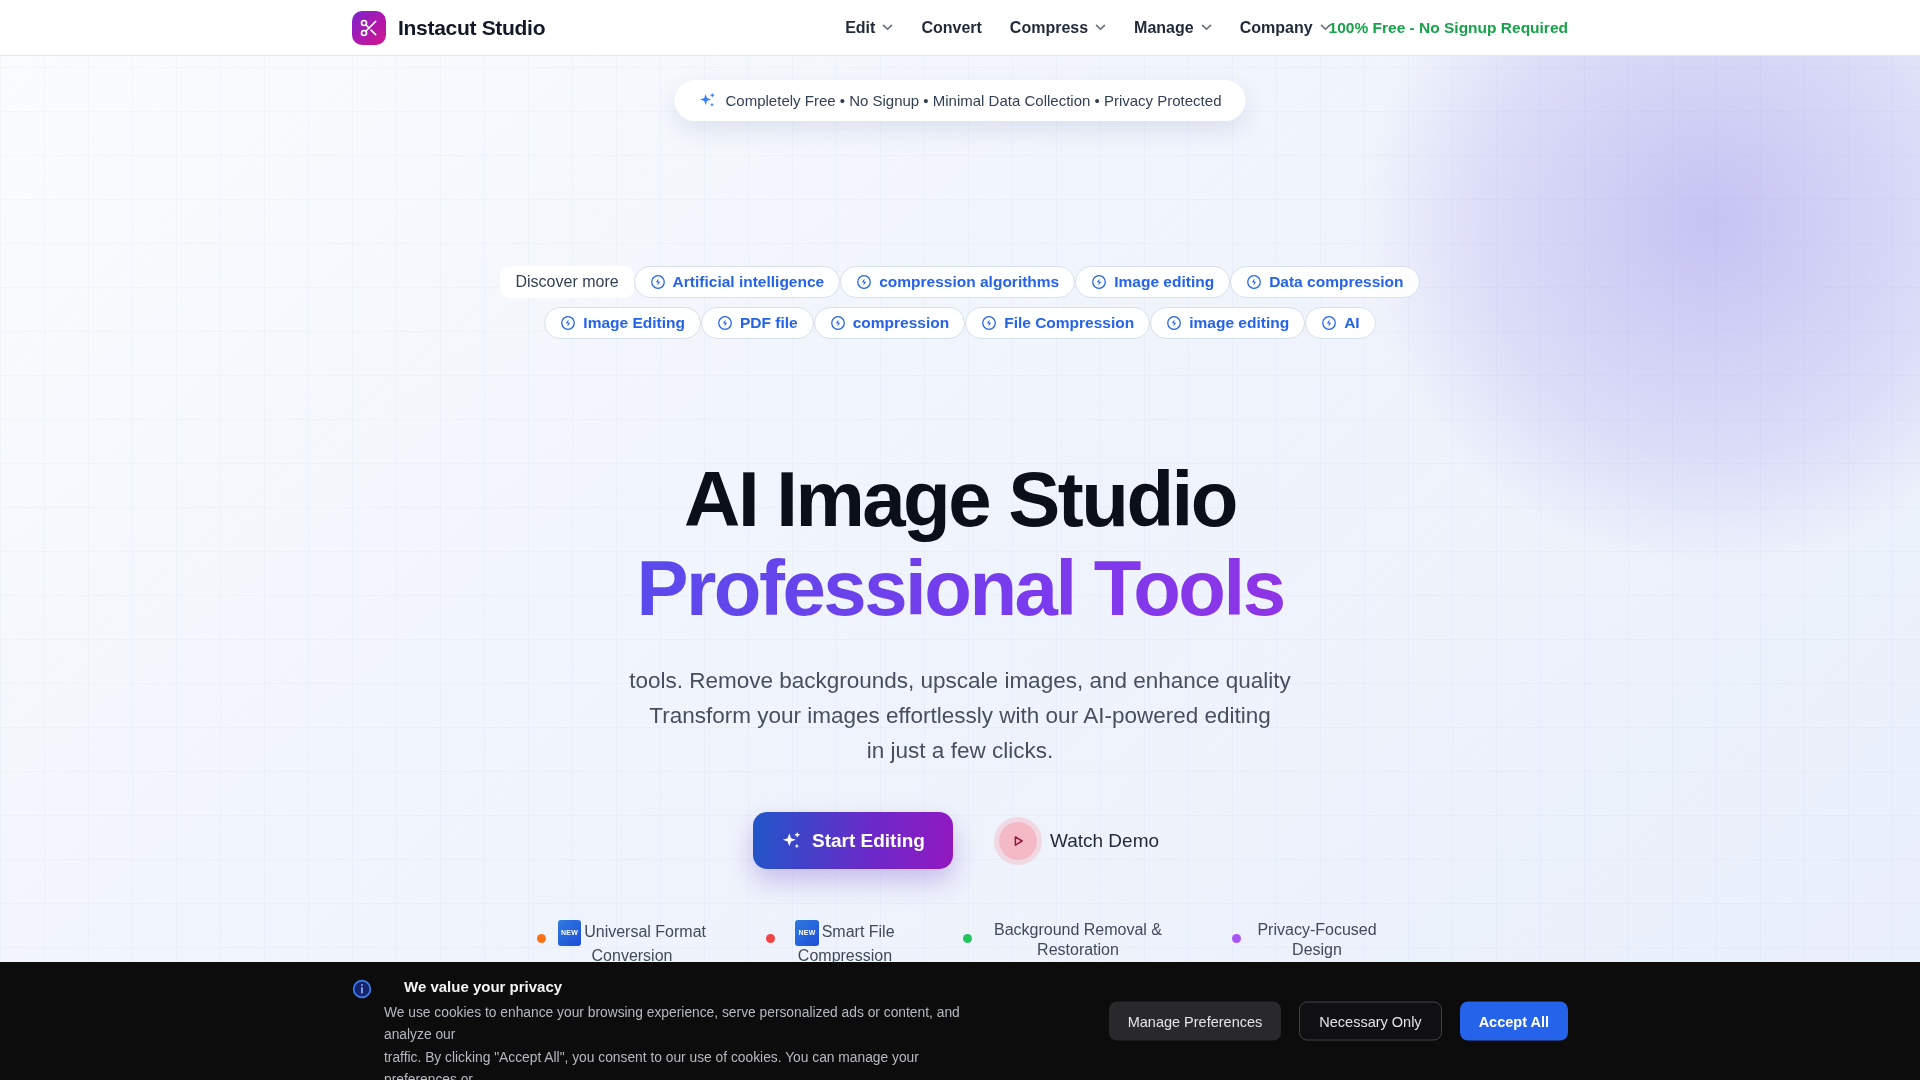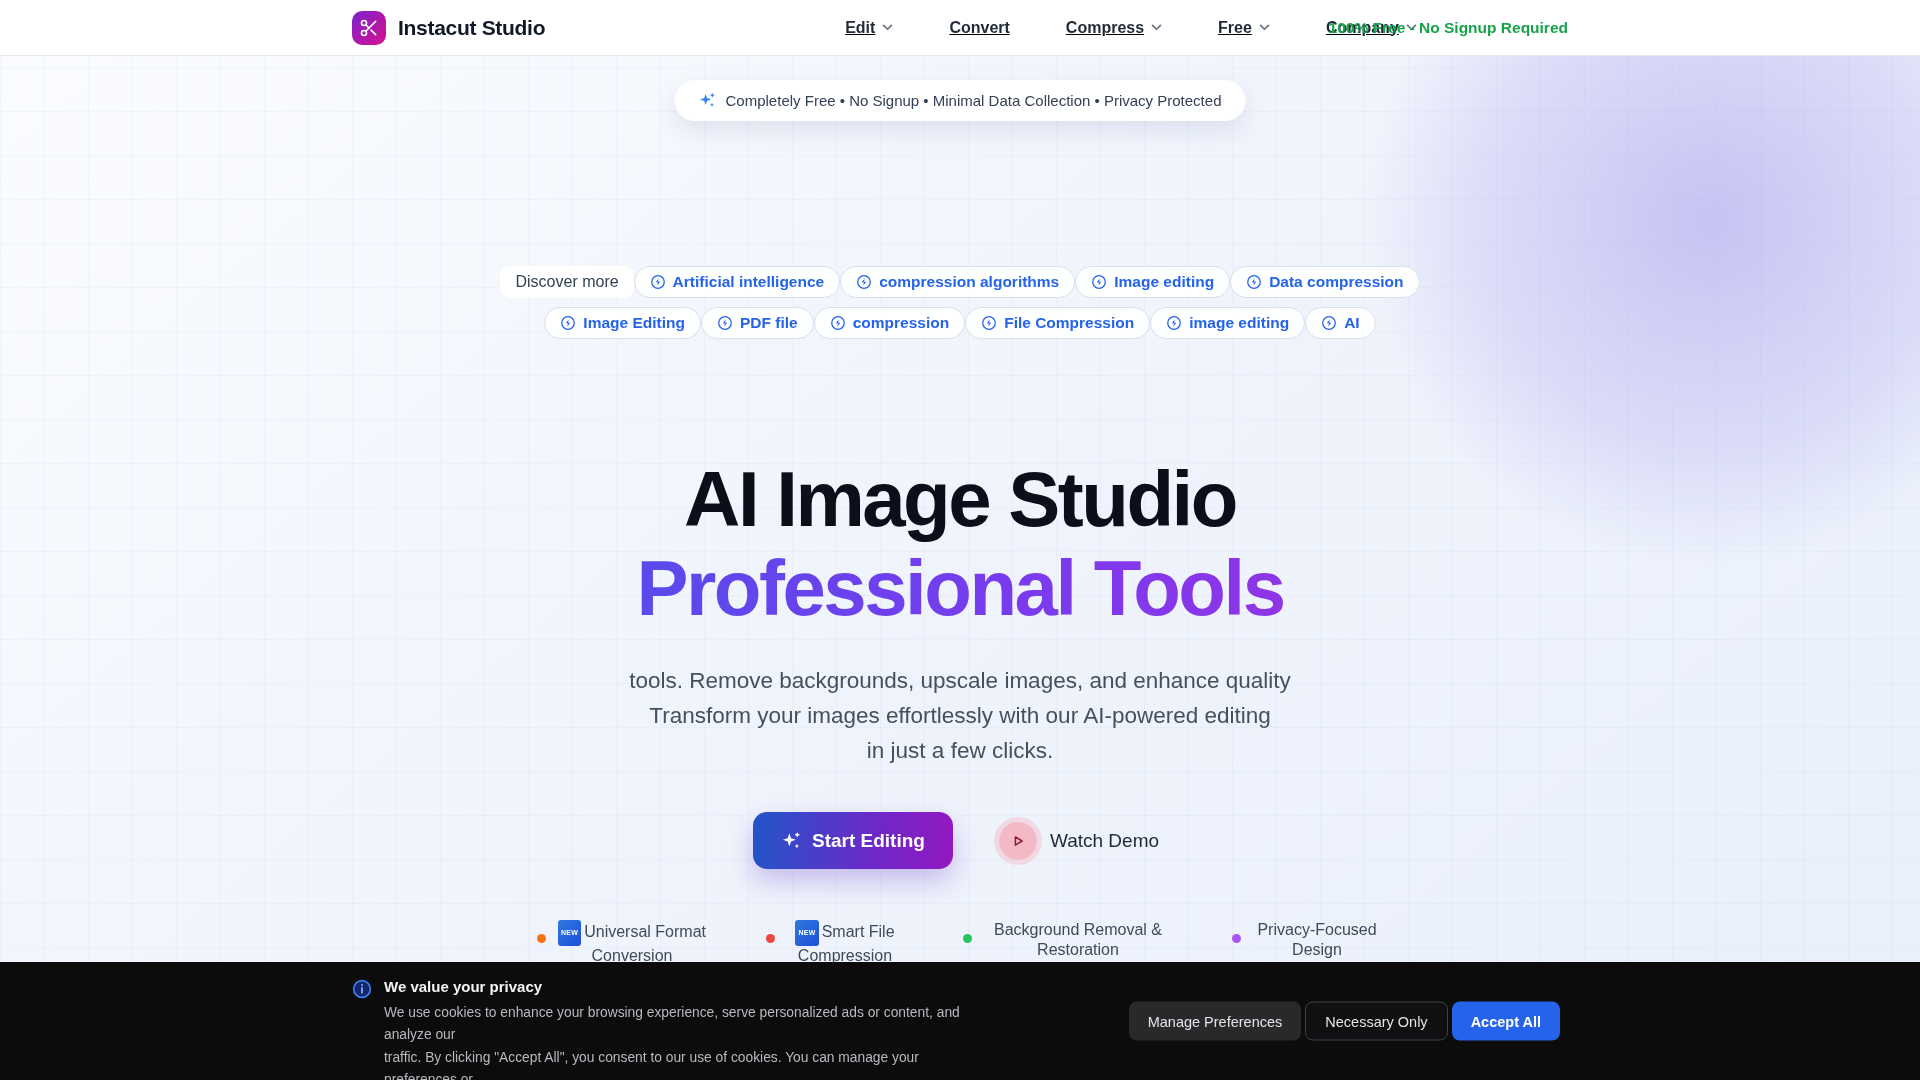--- a/index.html
+++ b/index.html
@@ -20,21 +20,21 @@
 
   
   .header { position:absolute; top:0; left:0; width:1920px; height:56px; background:#ffffff;
     border-bottom:1px solid #e7e9ee; display:flex; align-items:center; z-index:5; }
   .brand { display:flex; align-items:center; gap:12px; margin-left:352px; }
   .logo { width:34px; height:34px; border-radius:10px;
     background:linear-gradient(135deg,#7c22ce 0%,#b317a8 60%,#d6158b 100%);
     display:flex; align-items:center; justify-content:center; }
   .logo svg { width:20px; height:20px; stroke:#ffffff; stroke-width:2; fill:none; stroke-linecap:round; }
   .brand-name { font-size:21px; font-weight:700; color:#111827; letter-spacing:-0.3px; }
-  .nav { display:flex; align-items:center; gap:56px; margin-left:300px;text-decoration:underline; }
+  .nav { display:flex; align-items:center; gap:28px; margin-left:300px; }
   .nav-item { display:flex; align-items:center; gap:7px; font-size:16px; font-weight:600; color:#1f2937; cursor:pointer; }
   .nav-item svg { width:11px; height:7px; stroke:#6b7280; stroke-width:2; fill:none; stroke-linecap:round; stroke-linejoin:round; }
   .promo { position:absolute; right:352px; font-size:15.5px; font-weight:700; color:#16a34a; }
 
   
   .free-badge { position:absolute; top:80px; left:50%; transform:translateX(-50%);
     background:rgba(255,255,255,0.95); border-radius:999px; padding:12px 24px;
     display:flex; align-items:center; gap:10px; box-shadow:0 10px 25px rgba(30,50,120,0.10);
     font-size:15px; color:#334155; z-index:6; white-space:nowrap; }
   .free-badge svg { width:17px; height:17px; }
@@ -82,24 +82,24 @@
   .feat:nth-child(3) .feat-label { max-width:192px; }
   .feat:nth-child(4) .feat-label { max-width:132px; }
   .new-badge { display:inline-block; background:linear-gradient(135deg,#2f7ae0,#1d4ed8); color:#ffffff;
     font-size:7px; font-weight:700; padding:3px 3px; border-radius:3px; vertical-align:2px; margin-right:3px; letter-spacing:0.3px; }
 
   
   .cookie { position:absolute; bottom:0; left:0; width:1920px; height:118px; background:#0c0c0d; z-index:10; }
   .cookie-inner { position:relative; height:100%; padding:16px 360px 0 352px; display:flex; gap:12px; }
   .cookie-icon { flex:none; margin-top:1px; }
   .cookie-icon svg { width:20px; height:20px; }
-  .cookie-title { font-size:15px; font-weight:700; color:#f4f4f5; margin-bottom:7px; }
+  .cookie-title { font-size:15px; font-weight:700; color:#f4f4f5; margin-bottom:7px;margin-left:20px; }
   .cookie-body { font-size:13.8px; line-height:1.62; color:#b6b9bf; width:605px; }
-  .cookie-btns { position:absolute; right:360px; top:50%; transform:translateY(-50%);
-    display:flex; gap:4px; align-items:center;justify-content:center; }
+  .cookie-btns { position:absolute; right:352px; top:50%; transform:translateY(-50%);
+    display:flex; gap:18px; align-items:center;justify-content:center; }
   .cbtn { height:39px; border-radius:8px; font-family:inherit; font-size:14.5px; cursor:pointer; padding:0 19px; }
   .cbtn-manage { background:#29292c; border:none; color:#e4e4e7; font-weight:500; }
   .cbtn-necessary { background:#101012; border:1px solid #424248; color:#e4e4e7; font-weight:500; }
   .cbtn-accept { background:#2563eb; border:none; color:#ffffff; font-weight:600; }
 </style>
 </head>
 <body>
 
 <svg width="0" height="0" style="position:absolute">
   <defs>
@@ -156,21 +156,21 @@
       <div class="nav-item">
         <span>Convert</span>
       </div>
       <div class="nav-item">
         <span>Compress</span>
         <svg>
             <use href="#ic-chevron"></use>
           </svg>
       </div>
       <div class="nav-item">
-        <span>Free</span>
+        <span>Manage</span>
         <svg>
             <use href="#ic-chevron"></use>
           </svg>
       </div>
       <div class="nav-item">
         <span>Company</span>
         <svg>
             <use href="#ic-chevron"></use>
           </svg>
       </div>

